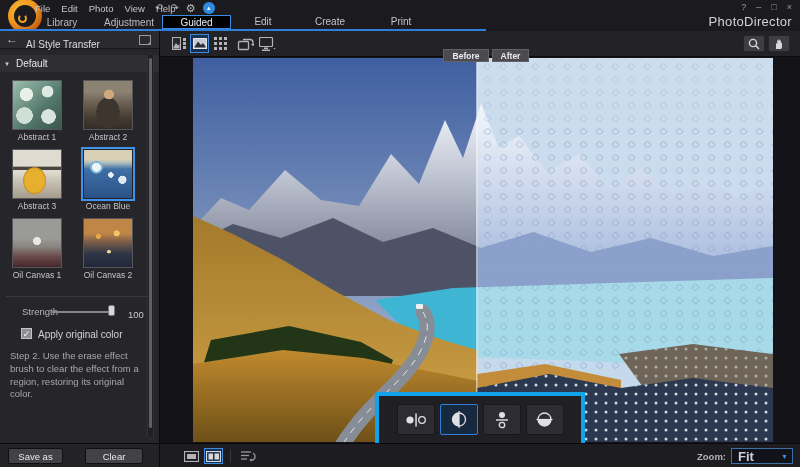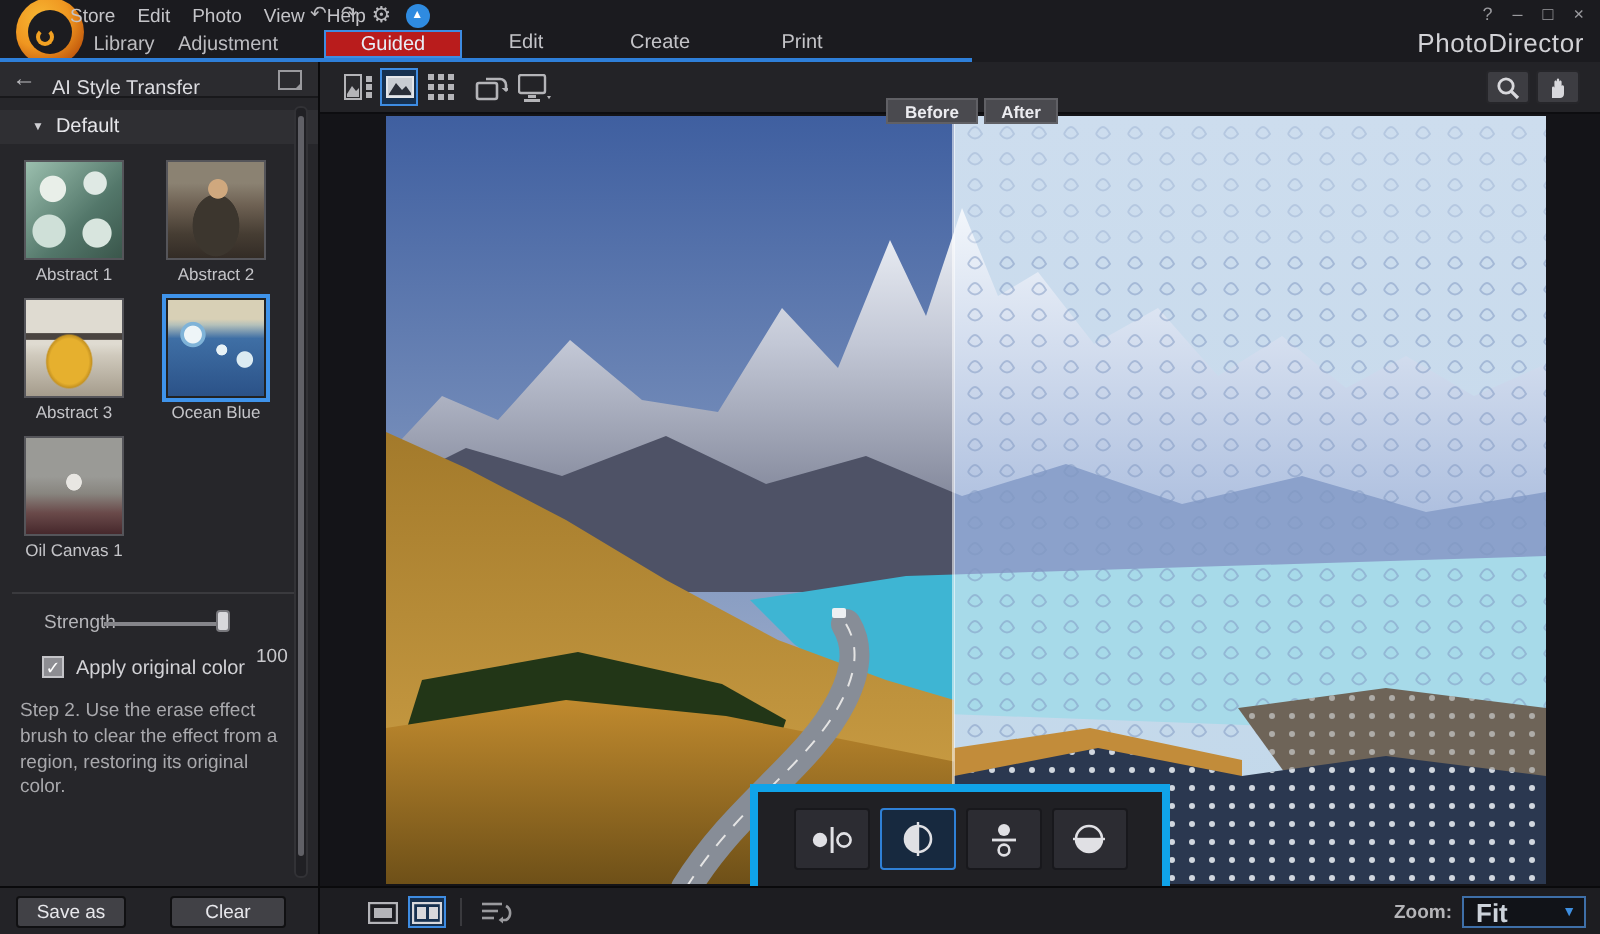--- a/index.html
+++ b/index.html
@@ -18,43 +18,43 @@
   .menus{position:absolute;left:35px;top:3px;display:flex;gap:11px;font-size:9.5px;color:#c4c4c8;}
   .menus span{cursor:default}
   .quickicons{position:absolute;left:155px;top:1px;display:flex;gap:7px;align-items:center;height:14px;}
   .qi{font-size:10px;color:#b8b8bc;line-height:12px}
   .qi.gear{font-size:11px}
   .notif{width:12px;height:12px;border-radius:50%;background:#2f8be0;color:#fff;font-size:6px;
          display:flex;align-items:center;justify-content:center;}
   .winctl{position:absolute;right:8px;top:2px;display:flex;gap:10px;font-size:9px;color:#9a9a9e;}
   .modtab{position:absolute;top:16px;height:13px;font-size:10px;color:#bcbcc0;text-align:center;line-height:13px;}
   .mt-library{left:40px;width:44px}
-  .mt-adjust{left:84px;width:60px}
+  .mt-adjust{left:99px;width:60px}
   .mode{position:absolute;top:15px;height:14px;font-size:10px;color:#c4c4c8;text-align:center;line-height:14px;}
-  .mode.guided{left:162px;width:69px;background:#b91c1c;border:1px solid #3e8ce2;color:#e8eef6;}
+  .mode.guided{left:162px;width:69px;background:#000000;border:1px solid #3e8ce2;color:#e8eef6;}
   .mode.edit{left:245px;width:36px}
   .mode.create{left:305px;width:50px}
   .mode.print{left:378px;width:46px}
   .brand{position:absolute;right:8px;top:14px;font-size:13px;font-weight:300;color:#d2d2d6;letter-spacing:.3px;}
   .blueline{position:absolute;left:0;top:29px;width:486px;height:2px;background:#2e7fd9;}
 
   
   .panel{position:absolute;left:0;top:31px;width:160px;height:412px;background:#26262a;border-right:1px solid #0a0a0c;overflow:hidden;}
   .panel-header{position:relative;height:18px;background:#2b2b2f;border-bottom:1px solid #18181b;}
   .back-arrow{position:absolute;left:6px;top:1px;font-size:12px;font-weight:bold;color:#b8b8bc;}
   .panel-title{position:absolute;left:26px;top:8px;font-size:10px;color:#dcdce0;}
   .panel-opt{position:absolute;right:8px;top:4px;width:12px;height:10px;border:1px solid #9a9a9e;}
   .panel-opt:after{content:"";position:absolute;right:-1px;bottom:-1px;border-left:4px solid transparent;border-bottom:4px solid #9a9a9e;}
   .step-text{padding:7px 10px 0 10px;width:150px;font-size:9.5px;line-height:1.35;color:#a8a8ac;}
   .ptabs{position:relative;display:flex;margin:7px 0 0 3px;width:149px;height:20px;}
   .ptab{flex:1;display:flex;align-items:center;justify-content:center;font-size:9.5px;}
   .ptab.active{background:#47474c;border:1px solid #85858a;color:#f0f0f2;}
   .ptab.inactive{background:#1f1f23;border:1px solid #3a3a3e;border-left:none;color:#c6c6ca;position:relative;}
   .store-dot{position:absolute;right:5px;top:3px;width:4px;height:4px;border-radius:50%;background:#e23c30;}
-  .grouphdr{display:flex;align-items:center;gap:6px;height:17px;margin-top:6px;background:#2f2f33;padding-left:16px;}
+  .grouphdr{display:flex;align-items:center;gap:6px;height:17px;margin-top:6px;background:#2f2f33;padding-left:4px;}
   .grouphdr .tri{font-size:6px;color:#cfcfd3}
   .grouphdr .gname{font-size:10px;color:#e6e6ea}
   .tgrid{display:grid;grid-template-columns:50px 50px;column-gap:21px;row-gap:7px;margin:8px 0 16px 12px;}
   .tcell{width:50px}
   .thumb{width:50px;height:50px;border:1px solid #55555a;}
   .thumb.sel{outline:2px solid #3f93ea;border-color:#222;}
   .tlabel{width:50px;margin-top:2px;font-size:8.5px;color:#c4c4c8;text-align:center;white-space:nowrap;}
   .th-a1{background:
      radial-gradient(circle at 28% 28%,#e9efe9 0 13%,transparent 14%),
      radial-gradient(circle at 72% 22%,#dfe9e4 0 11%,transparent 12%),
@@ -80,21 +80,21 @@
   .th-oc2{background:
      radial-gradient(circle at 68% 30%,#f2c468 0 6%,transparent 7%),
      radial-gradient(circle at 30% 36%,#e8a84a 0 5%,transparent 6%),
      radial-gradient(circle at 52% 68%,#e8d8a0 0 4%,transparent 5%),
      linear-gradient(180deg,#c08648 0 30%,#7a5c48 48%,#2e3646 72%,#20283a);}
   .pdivider{margin:9px 6px 0 6px;border-top:1px solid #3a3a3e;}
   .strength-row{position:relative;height:22px;margin-top:4px;}
   .s-label{position:absolute;left:22px;top:5px;font-size:9.5px;color:#b4b4b8;}
   .s-track{position:absolute;left:52px;top:10px;width:62px;height:2px;background:#85858a;}
   .s-handle{position:absolute;left:108px;top:4px;width:7px;height:11px;border-radius:2px;background:#d8d8dc;border:1px solid #77777c;}
-  .s-value{position:absolute;left:128px;top:22px;font-size:9.5px;color:#c8c8cc;text-align:right;}
+  .s-value{position:absolute;left:128px;top:8px;font-size:9.5px;color:#c8c8cc;text-align:right;}
   .check-row{position:relative;height:16px;margin-top:4px;}
   .checkbox{position:absolute;left:21px;top:1px;width:11px;height:11px;background:#8d8d92;border:1px solid #c4c4c8;
             color:#fff;font-size:9px;line-height:10px;text-align:center;}
   .c-label{position:absolute;left:38px;top:2px;font-size:10px;color:#d2d2d6;}
   .vscroll{position:absolute;left:147px;top:22px;width:7px;height:386px;background:#202024;border:1px solid #323236;border-radius:3px;}
   .vthumb{position:absolute;left:1px;top:4px;width:3px;height:370px;border-radius:2px;background:#606066;}
   .panel-footer{position:absolute;left:0;top:443px;width:160px;height:24px;background:#232327;border-top:1px solid #0a0a0c;border-right:1px solid #0a0a0c;}
   .pf-btn{position:absolute;top:4px;height:16px;background:#414146;border:1px solid #101012;border-radius:2px;
           font-size:9.5px;color:#e8e8ec;display:flex;align-items:center;justify-content:center;}
   .pf-save{left:8px;width:55px}
@@ -133,21 +133,21 @@
 <body>
 
 <div class="app">
 
   <div class="titlebar">
     <div class="logo">
       <div class="inner"></div>
       <div class="swirl"></div>
     </div>
     <div class="menus">
-      <span>Store</span>
+      <span>File</span>
       <span>Edit</span>
       <span>Photo</span>
       <span>View</span>
       <span>Help</span>
     </div>
     <div class="quickicons">
       <span class="qi">↶</span>
       <span class="qi">↷</span>
       <span class="qi gear">⚙</span>
       <span class="notif">▲</span>
@@ -191,20 +191,24 @@
         <div class="thumb th-a3"></div>
         <div class="tlabel">Abstract 3</div>
       </div>
       <div class="tcell">
         <div class="thumb th-ob sel"></div>
         <div class="tlabel">Ocean Blue</div>
       </div>
       <div class="tcell">
         <div class="thumb th-oc1"></div>
         <div class="tlabel">Oil Canvas 1</div>
+      </div>
+      <div class="tcell">
+        <div class="thumb th-oc2"></div>
+        <div class="tlabel">Oil Canvas 2</div>
       </div>
     </div>
     <div class="pdivider"></div>
     <div class="strength-row">
       <span class="s-label">Strength</span>
       <span class="s-track"></span>
       <span class="s-handle"></span>
       <span class="s-value">100</span>
     </div>
     <div class="check-row">

